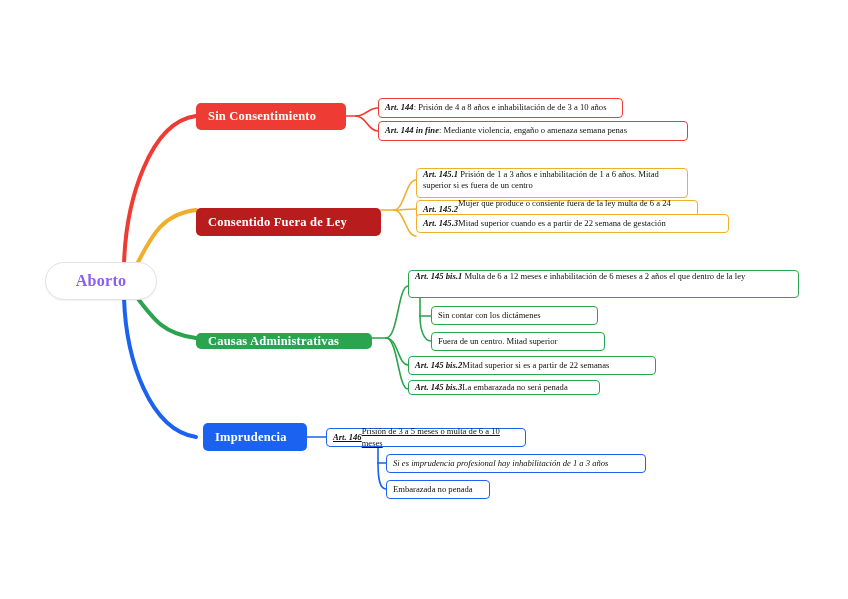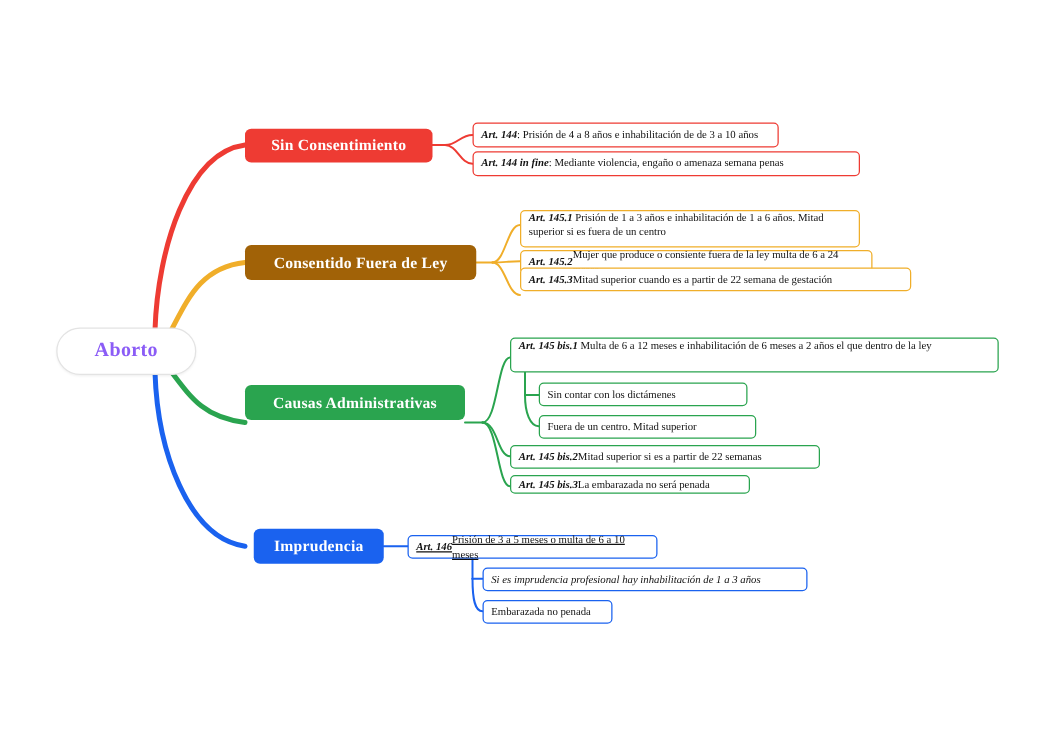--- a/index.html
+++ b/index.html
@@ -21,26 +21,26 @@
     background:#ffffff;border:1px solid #e3e3e3;border-radius:19px;
     display:flex;align-items:center;justify-content:center;
     font-size:16px;font-weight:bold;color:#8b5cf6;
     box-shadow:0 1px 2px rgba(0,0,0,0.06);
     letter-spacing:.3px;
   }
 
   
   .branch{
     border-radius:5px;
-    display:flex;align-items:center;justify-content:center;
+    display:flex;align-items:center;justify-content:flex-start;
     color:#ffffff;font-weight:bold;font-size:12.5px;
     letter-spacing:.2px;padding:0 12px;white-space:nowrap;
   }
   .branch.red{background:#ee3b33;}
-  .branch.orange{background:#a16207;}
+  .branch.orange{background:#b91c1c;margin-top:12px;}
   .branch.green{background:#2aa44f;}
   .branch.blue{background:#1a62ef;}
 
   
   .leaf{
     background:#ffffff;border-radius:4px;border:1.2px solid #999;
     font-size:8.6px;line-height:1.32;color:#111;
     padding:3px 6px;display:flex;align-items:center;
   }
   .leaf.red{border-color:#ee3b33;}
@@ -122,21 +122,21 @@
   <div class="node leaf orange" style="left:416px;top:200px;width:282px;height:19px;">
     <span class="art">Art. 145.2</span>
       <span class="txt"> Mujer que produce o consiente fuera de la ley multa de 6 a 24 meses</span>
   </div>
 
   <div class="node leaf orange" style="left:416px;top:214px;width:313px;height:19px;">
     <span class="art">Art. 145.3</span>
       <span class="txt"> Mitad superior cuando es a partir de 22 semana de gestación</span>
   </div>
 
-  <div class="node branch green" style="left:196px;top:308px;width:176px;height:28px;">
+  <div class="node branch green" style="left:196px;top:333px;width:176px;height:16px;">
     <span>Causas Administrativas</span>
   </div>
 
   <div class="node leaf green two" style="left:408px;top:270px;width:391px;height:28px;">
     <div><span class="art">Art. 145 bis.1</span><span class="txt"> Multa de 6 a 12 meses e inhabilitación de 6 meses a 2 años el que dentro de la ley</span></div>
   </div>
 
   <div class="node leaf green" style="left:431px;top:306px;width:167px;height:19px;">
     <span class="txt">Sin contar con los dictámenes</span>
   </div>

